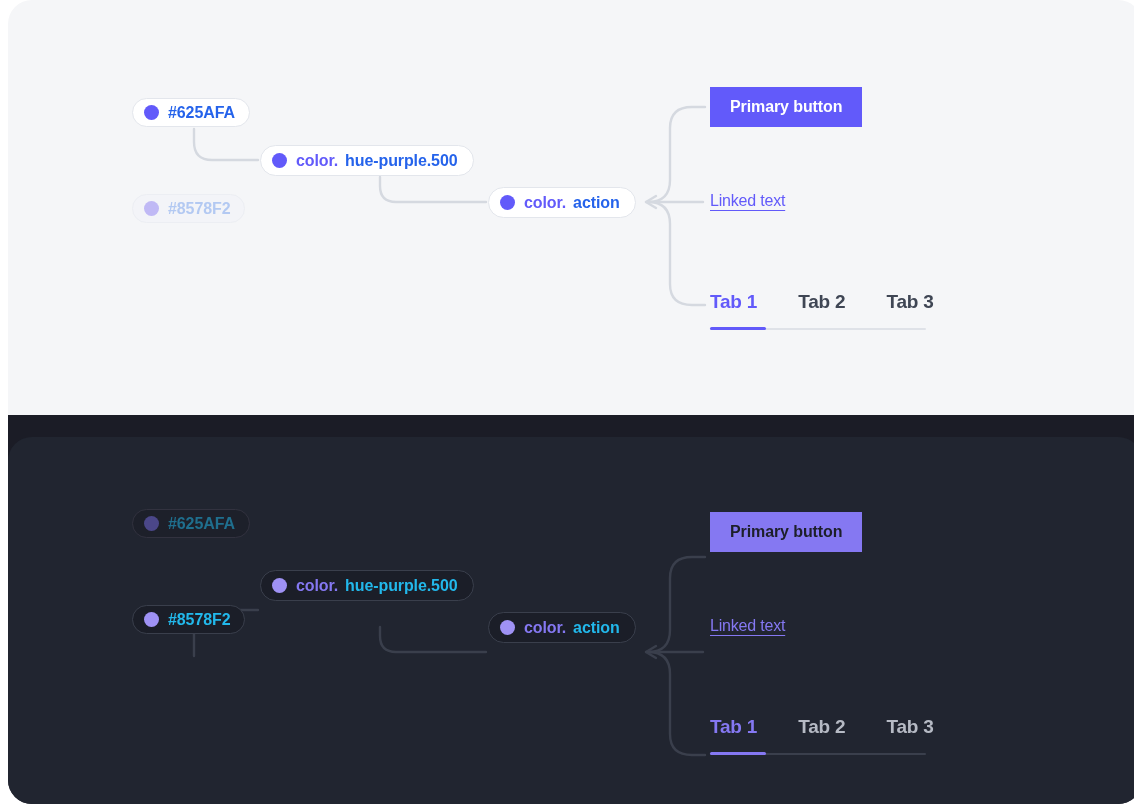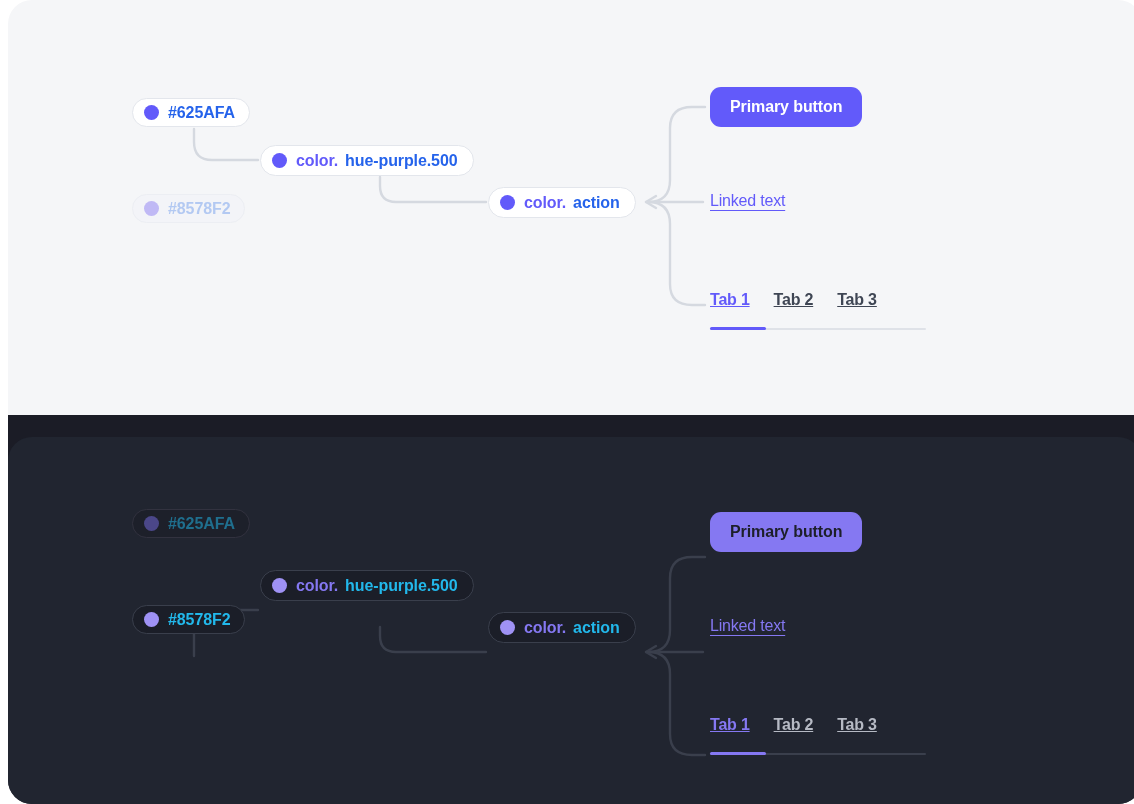--- a/index.html
+++ b/index.html
@@ -32,27 +32,27 @@
 
   
   .lt .chip,.lt .node{background:#ffffff;border:1.5px solid #e3e6ec;}
   .lt .chip.dim{background:#f3f4f8;border-color:#eceef3;}
   
   .dk .chip,.dk .node{background:#1b1e28;border:1.5px solid #3a3f4c;}
   .dk .chip.dim{background:#1d202a;border-color:#32323f;}
 
   
   .btn{position:absolute;display:flex;align-items:center;justify-content:center;
-       height:40px;padding:0 20px;border-radius:11px;box-sizing:border-box;
+       height:40px;padding:0 20px;border-radius:0;box-sizing:border-box;
        font-size:16px;font-weight:700;letter-spacing:-0.1px;cursor:pointer;}
   .link{position:absolute;font-size:16px;font-weight:400;letter-spacing:-0.2px;
         text-decoration:underline;text-underline-offset:4px;text-decoration-thickness:1.4px;cursor:pointer;}
   .tabs{position:absolute;display:flex;align-items:flex-end;}
-  .tab{font-size:16px;font-weight:700;letter-spacing:-0.2px;padding-bottom:9px;cursor:pointer;text-decoration:underline;}
-  .tab.t2,.tab.t3{font-weight:700;}
+  .tab{font-size:19px;font-weight:700;letter-spacing:-0.2px;padding-bottom:9px;cursor:pointer;}
+  .tab.t2,.tab.t3{font-weight:700;margin-left:17px;}
   .tabline{position:absolute;height:3px;border-radius:2px;}
   .tabline.rest{height:2px;}
 </style>
 </head>
 <body>
 
 <div class="stage">
 
   <div class="panel panel-light lt">
     <div class="scene">

